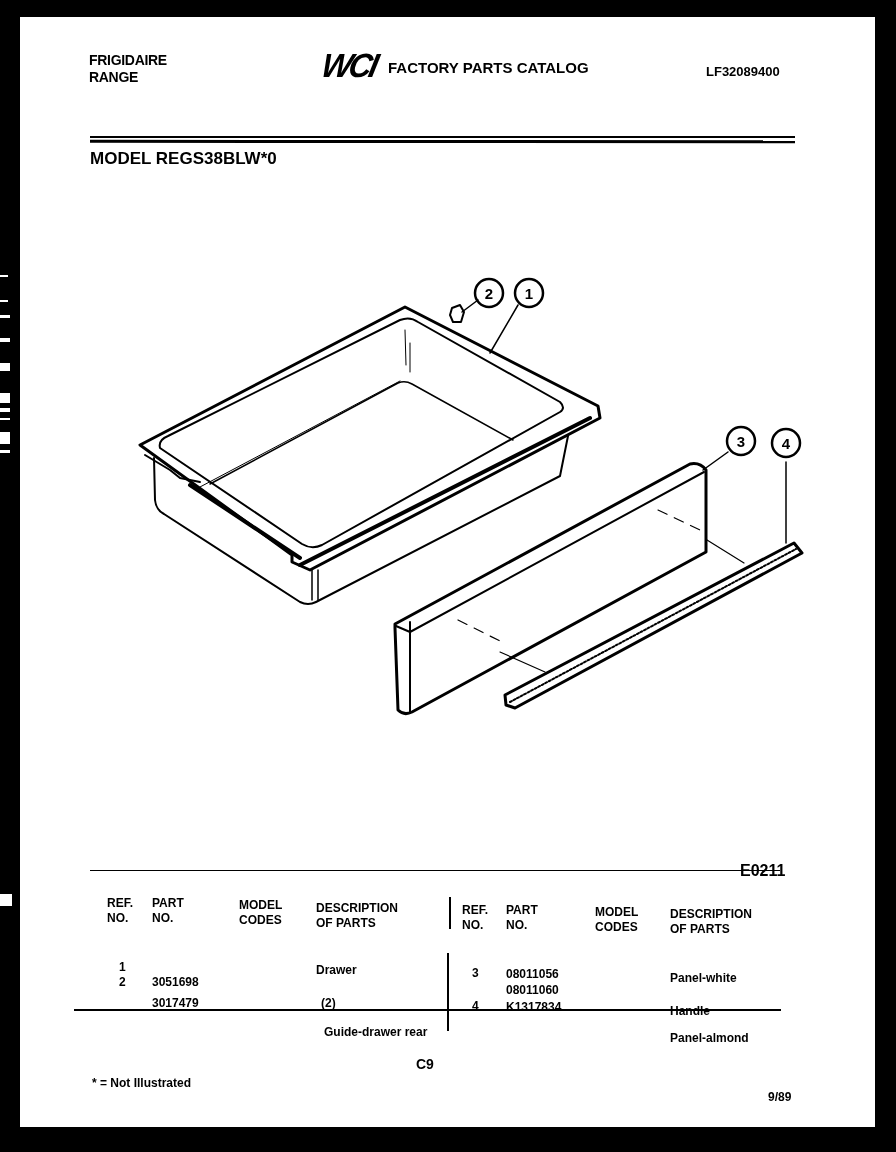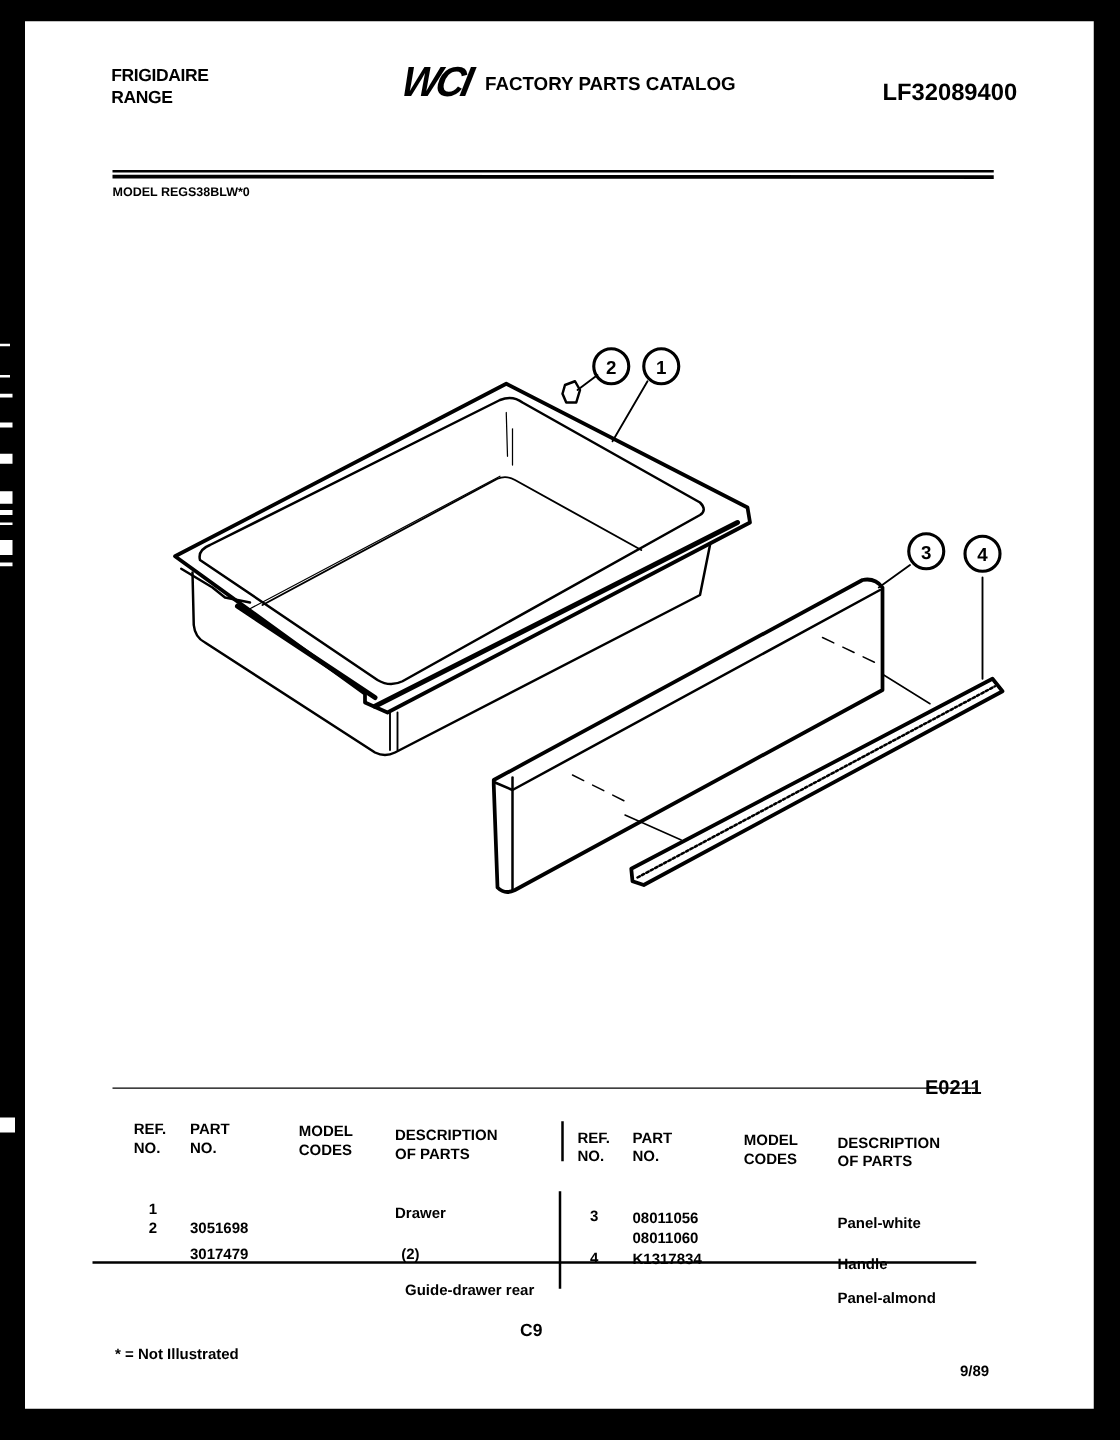--- a/index.html
+++ b/index.html
@@ -3,24 +3,24 @@
 <meta charset="utf-8">
 <style>
   html,body{margin:0;padding:0;}
   body{width:896px;height:1152px;background:#000;position:relative;overflow:hidden;font-family:"Liberation Sans",sans-serif;color:#000;}
   .page{position:absolute;left:20px;top:17px;width:855px;height:1110px;background:#fff;}
   .abs{position:absolute;white-space:nowrap;}
   .b{font-weight:bold;}
   .hdr-brand{left:89px;top:52px;font-size:14px;line-height:17px;letter-spacing:-0.3px;}
   .logo{left:322px;top:47px;font-size:32px;font-style:italic;font-weight:900;letter-spacing:-3px;transform:skewX(-12deg) scaleY(1.05);}
   .catalog{left:388px;top:59px;font-size:15px;}
-  .docnum{left:706px;top:64px;font-size:19px;}
+  .docnum{left:706px;top:64px;font-size:13px;}
   .rule1{position:absolute;left:90px;top:136px;width:705px;height:2px;background:#000;}
   .rule2{position:absolute;left:90px;top:140px;width:705px;height:3px;background:#000;transform:skewY(0.03deg);}
-  .model{left:90px;top:149px;font-size:10px;}
+  .model{left:90px;top:149px;font-size:17px;}
   .drawing{position:absolute;left:110px;top:260px;width:700px;height:480px;}
   .tbl-top{position:absolute;left:90px;top:870px;width:690px;height:1px;background:#000;}
   .tbl-bot{position:absolute;left:74px;top:1009px;width:707px;height:2px;background:#000;}
   .ecode{left:740px;top:862px;font-size:16px;}
   .th{font-size:12px;line-height:15px;}
   .td{font-size:12px;line-height:15px;}
   .vdiv{position:absolute;width:2px;background:#000;}
   .foot{font-size:12px;}
   .pg{left:416px;top:1056px;font-size:14px;}
   .side-mark{position:absolute;background:#fff;}

